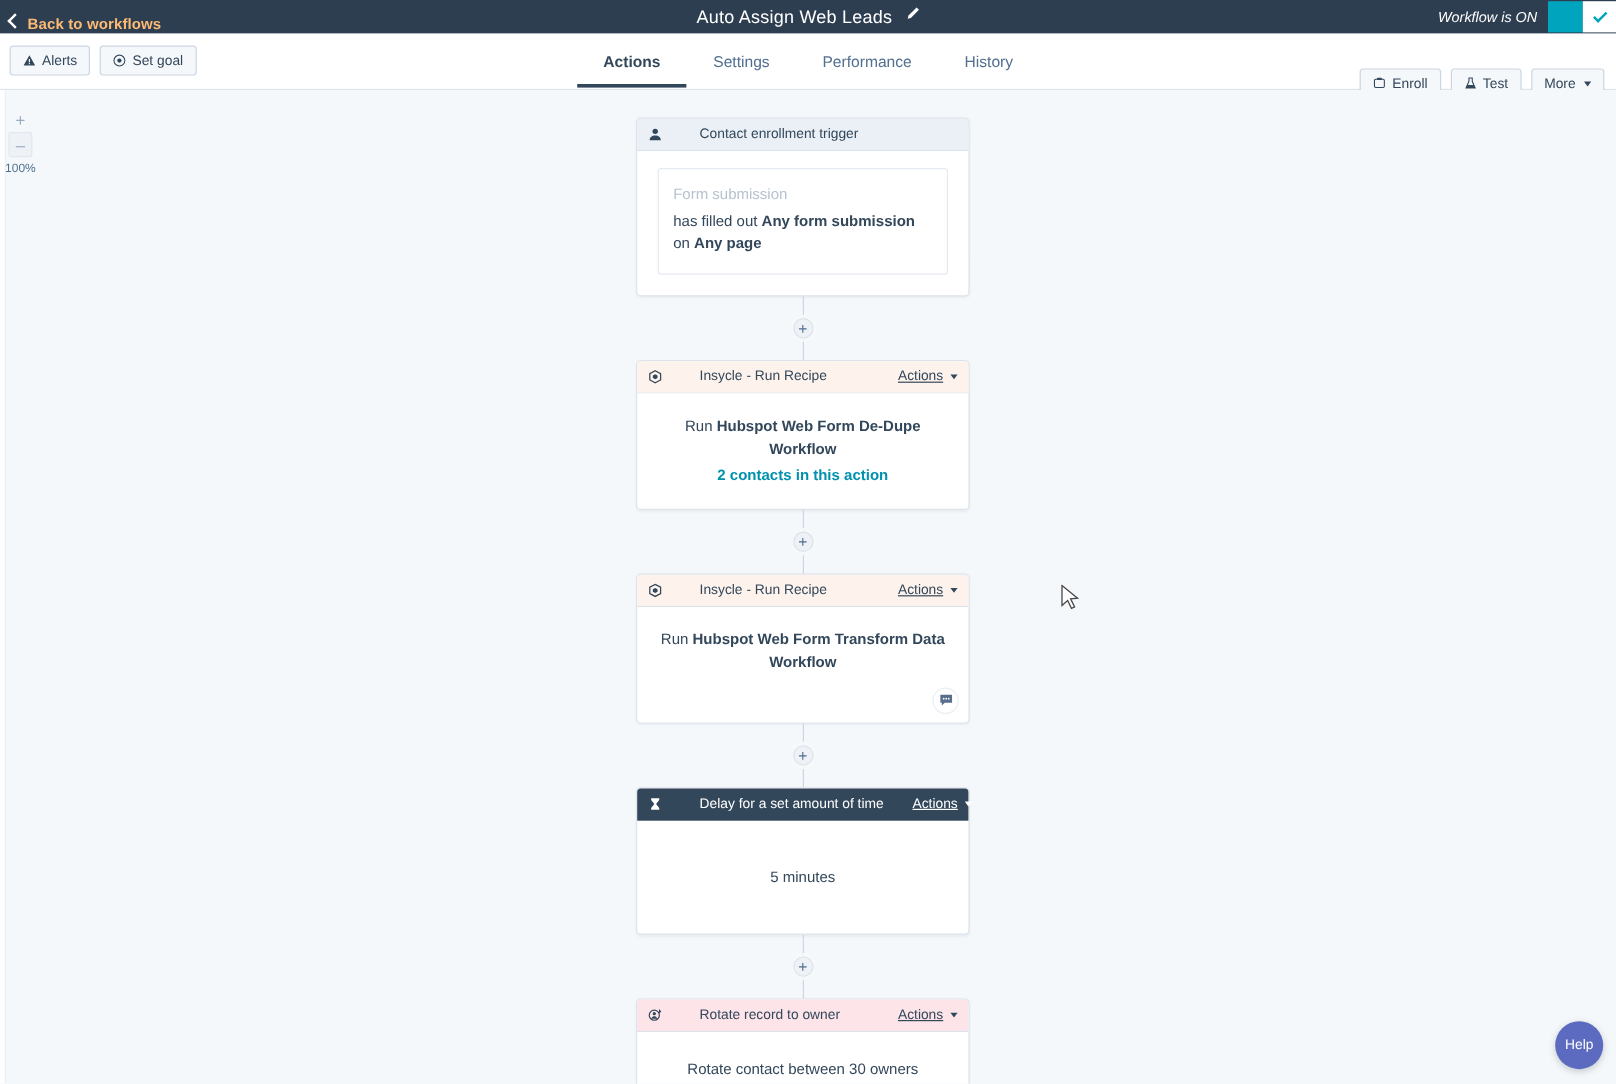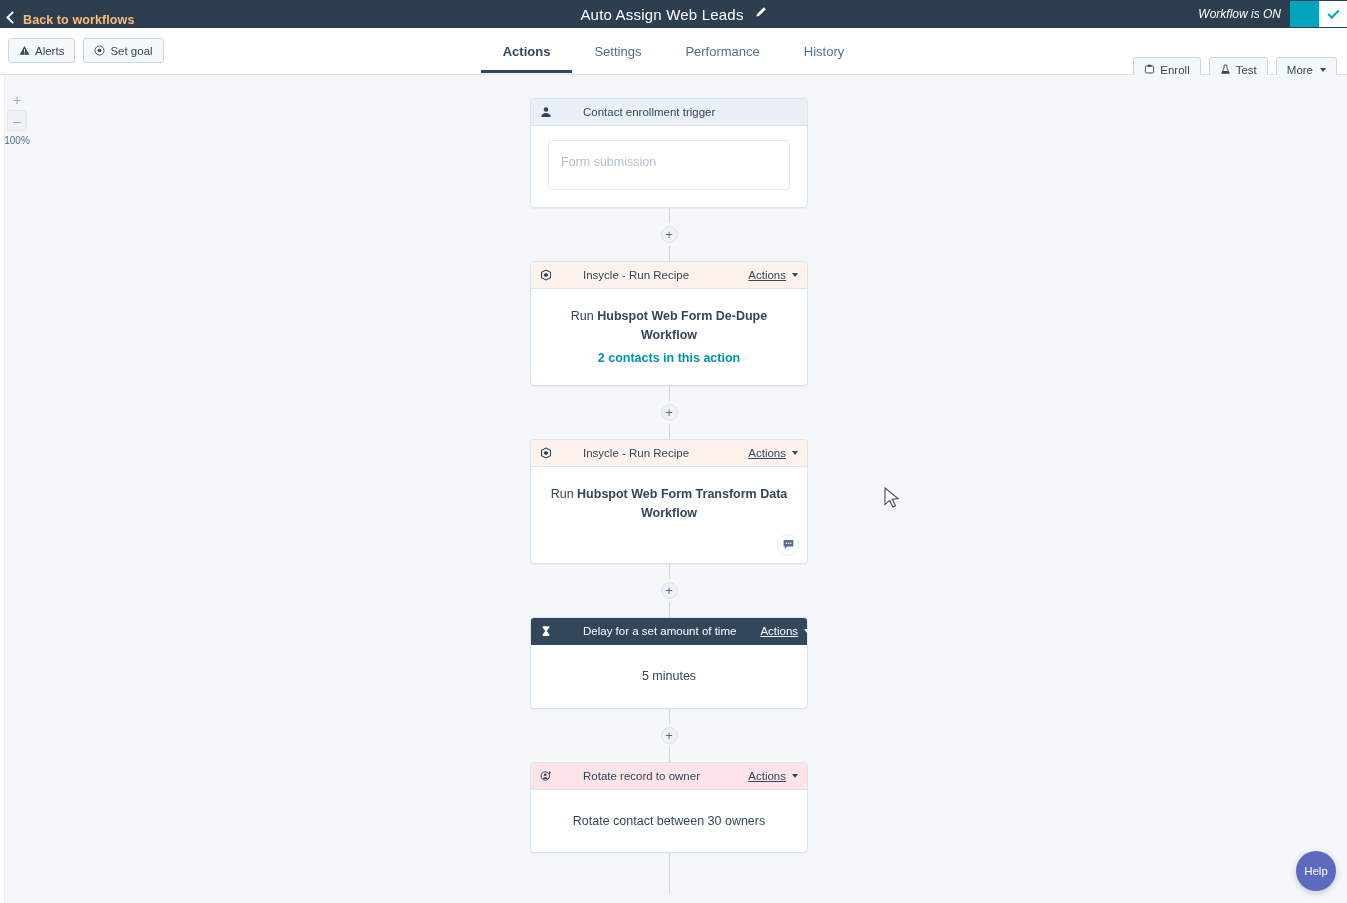--- a/index.html
+++ b/index.html
@@ -311,20 +311,23 @@
         <span class="icon">
           <svg width="12" height="12" viewBox="0 0 16 16">
               <circle cx="8" cy="4.6" r="3" fill="#33475b"></circle>
               <path d="M1.8 14.5c0-3.4 2.8-5.2 6.2-5.2s6.2 1.8 6.2 5.2z" fill="#33475b"></path>
             </svg>
         </span>
         <span class="htext">Contact enrollment trigger</span>
       </div>
       <div class="trigger-inner">
         <div class="trigger-inner-label">Form submission</div>
+        <div class="trigger-inner-text">
+          <span>has filled out </span><b>Any form submission</b><span> on </span><b>Any page</b>
+        </div>
       </div>
     </div>
 
     <div class="connector">
       <div class="plus-node">+</div>
     </div>
 
     <div class="node">
       <div class="node-head head-insycle">
         <span class="icon">
@@ -386,21 +389,21 @@
           <svg width="12" height="12" viewBox="0 0 16 16">
               <path d="M3.5 1.5h9v2L9 8l3.5 4.5v2h-9v-2L7 8 3.5 3.5z" fill="#ffffff"></path>
             </svg>
         </span>
         <span class="htext">Delay for a set amount of time</span>
         <span class="actions-link">
           <span>Actions</span>
           <span class="caret" style="border-top-color:#ffffff"></span>
         </span>
       </div>
-      <div class="node-body" style="padding:22px 14px">5 minutes</div>
+      <div class="node-body" style="padding:38px 14px">5 minutes</div>
     </div>
 
     <div class="connector">
       <div class="plus-node">+</div>
     </div>
 
     <div class="node">
       <div class="node-head head-rotate">
         <span class="icon">
           <svg width="12" height="12" viewBox="0 0 16 16">

